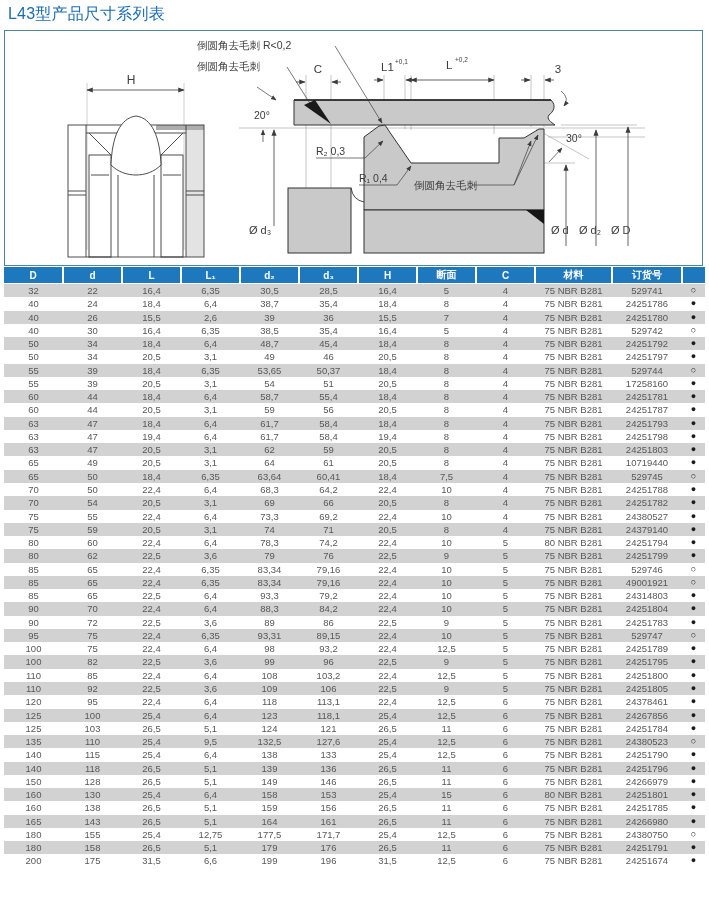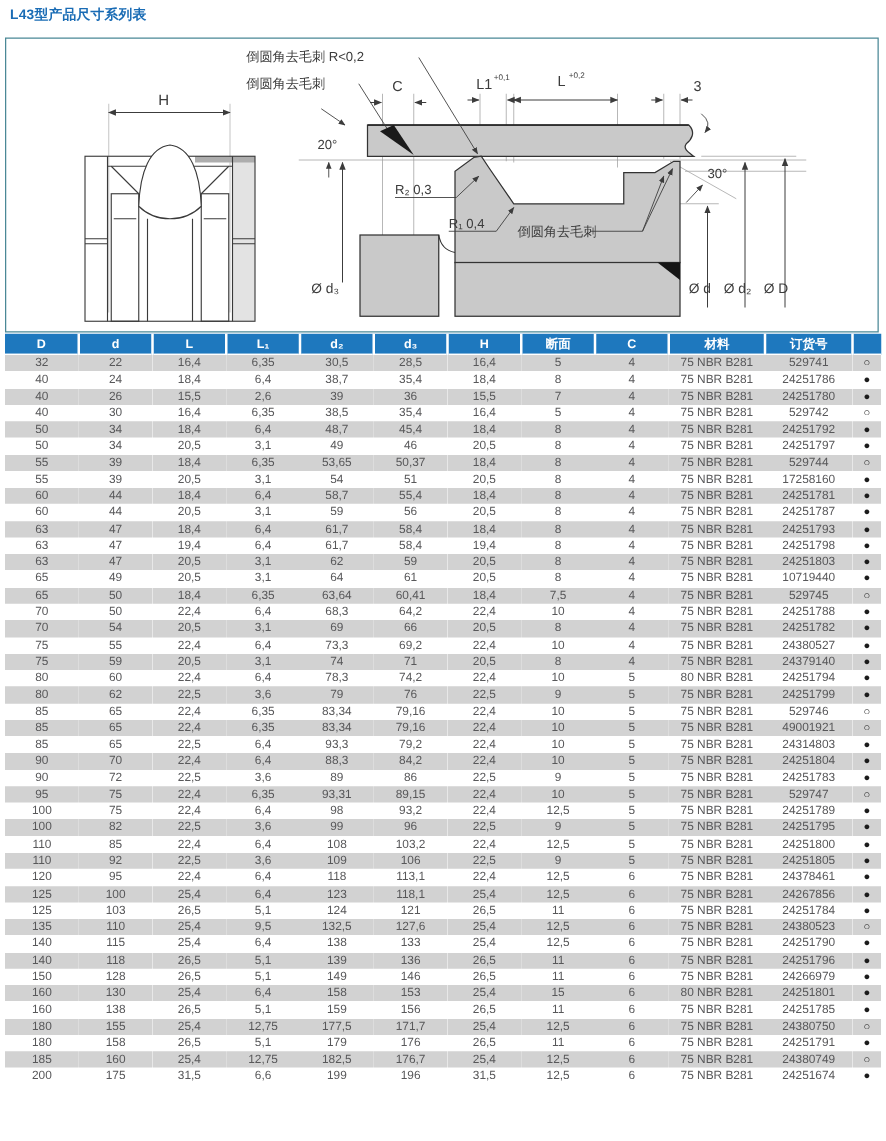--- a/index.html
+++ b/index.html
@@ -2,21 +2,21 @@
 <html><head>
 <meta charset="utf-8">
 <style>
   html,body{margin:0;padding:0;}
   body{
     width:709px;height:913px;position:relative;overflow:hidden;
     background:#ffffff;font-family:"Liberation Sans",sans-serif;
   }
   .page-title{
     position:absolute;top:4px;left:8px;margin:0;
-    font-size:11px;font-weight:bold;color:#1a6cb5;letter-spacing:.2px;
+    font-size:16px;font-weight:normal;color:#1a6cb5;letter-spacing:.2px;
   }
   .drawing-box{
     position:absolute;top:30px;left:4px;width:699px;height:236px;
     border:1px solid #4a8896;background:#ffffff;box-sizing:border-box;
   }
   .drawing-box svg{display:block;}
   svg text{fill:#3c3c3c;}
   .dim-table{
     position:absolute;top:267px;left:4px;width:701px;
     border-collapse:collapse;table-layout:fixed;
@@ -746,20 +746,34 @@
         <td>159</td>
         <td>156</td>
         <td>26,5</td>
         <td>11</td>
         <td>6</td>
         <td>75 NBR B281</td>
         <td>24251785</td>
         <td class="dot">●</td>
       </tr>
       <tr>
+        <td>165</td>
+        <td>143</td>
+        <td>26,5</td>
+        <td>5,1</td>
+        <td>164</td>
+        <td>161</td>
+        <td>26,5</td>
+        <td>11</td>
+        <td>6</td>
+        <td>75 NBR B281</td>
+        <td>24266980</td>
+        <td class="dot">●</td>
+      </tr>
+      <tr>
         <td>180</td>
         <td>155</td>
         <td>25,4</td>
         <td>12,75</td>
         <td>177,5</td>
         <td>171,7</td>
         <td>25,4</td>
         <td>12,5</td>
         <td>6</td>
         <td>75 NBR B281</td>
@@ -772,34 +786,20 @@
         <td>26,5</td>
         <td>5,1</td>
         <td>179</td>
         <td>176</td>
         <td>26,5</td>
         <td>11</td>
         <td>6</td>
         <td>75 NBR B281</td>
         <td>24251791</td>
         <td class="dot">●</td>
-      </tr>
-      <tr>
-        <td>185</td>
-        <td>160</td>
-        <td>25,4</td>
-        <td>12,75</td>
-        <td>182,5</td>
-        <td>176,7</td>
-        <td>25,4</td>
-        <td>12,5</td>
-        <td>6</td>
-        <td>75 NBR B281</td>
-        <td>24380749</td>
-        <td class="dot">○</td>
       </tr>
       <tr>
         <td>200</td>
         <td>175</td>
         <td>31,5</td>
         <td>6,6</td>
         <td>199</td>
         <td>196</td>
         <td>31,5</td>
         <td>12,5</td>

